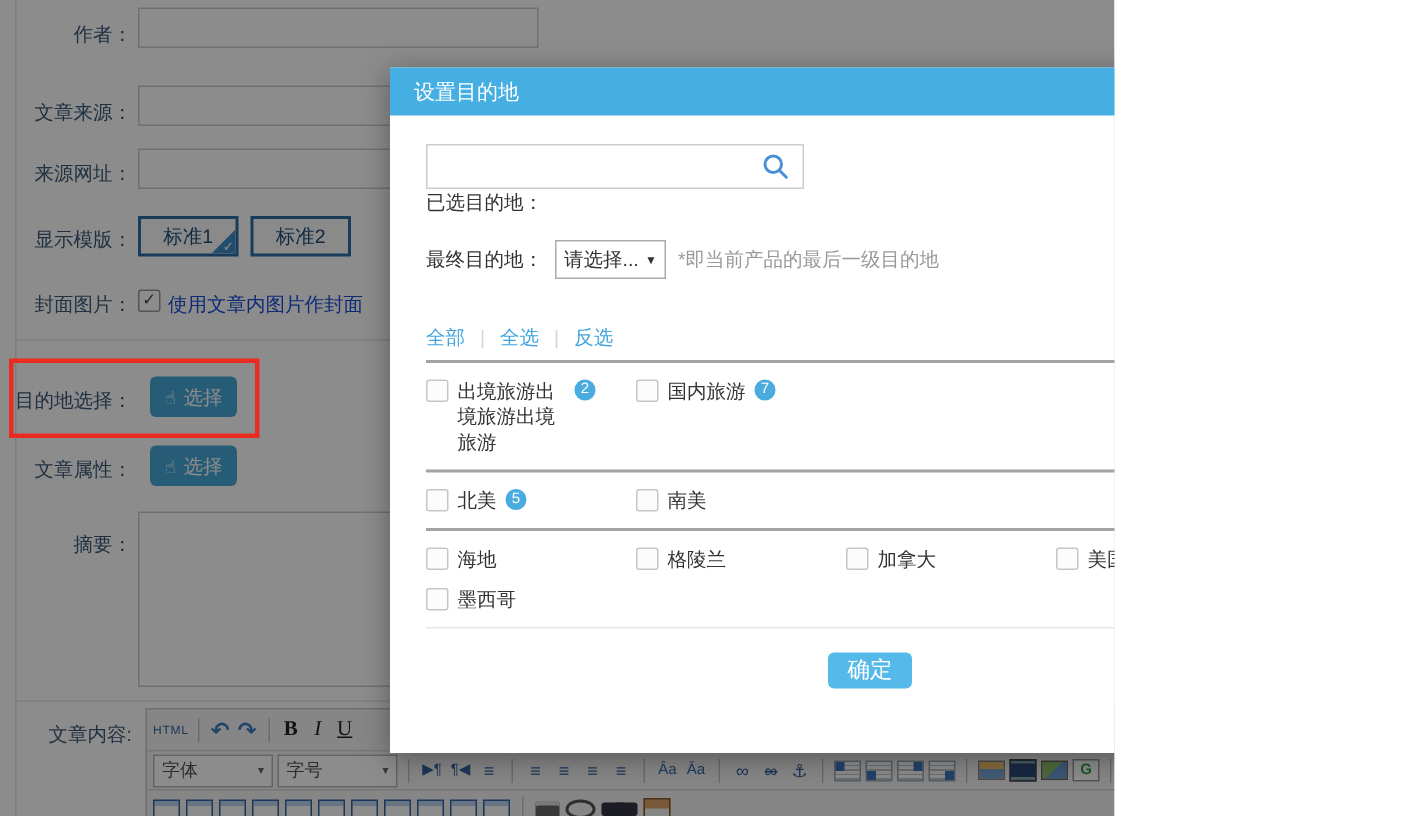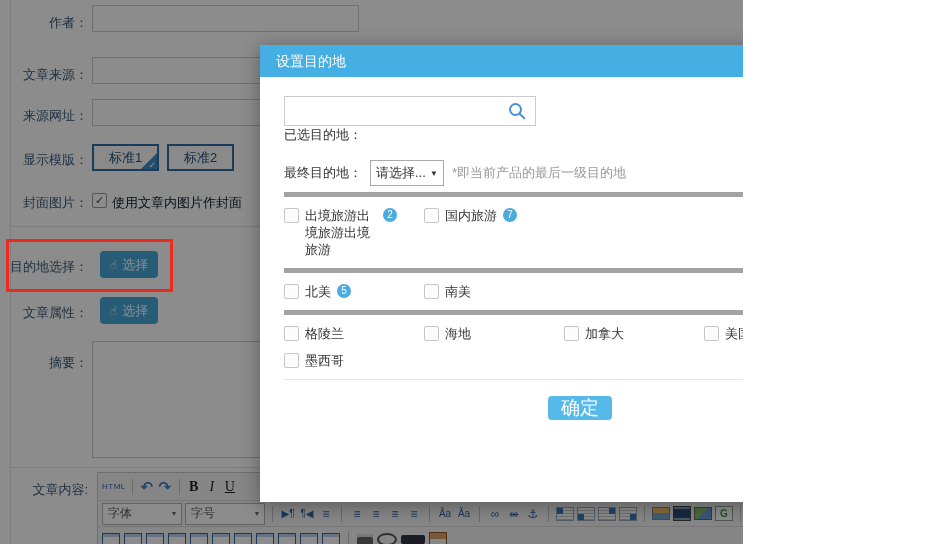--- a/index.html
+++ b/index.html
@@ -87,30 +87,30 @@
   .m-row-selected{height:18px;}
   .m-row-final{margin-top:16px;height:26px;display:flex;align-items:center;gap:8px;}
   .final-select{display:inline-flex;align-items:center;justify-content:space-between;width:62px;height:24px;
                 border:1px solid #aaa;background:#fff;padding:0 5px;font-size:13px;color:#333;}
   .f-caret{font-size:8px;color:#333;}
   .note{color:#999;}
   .m-links{margin-top:30px;height:18px;color:#3fa4dc;}
   .m-link{cursor:pointer;}
   .lsep{color:#d5d5d5;margin:0 10px;}
   .dest-groups{margin-top:6px;border-bottom:1px solid #e6e6e6;}
-  .dest-group{border-top:5px solid #a3a3a3;padding:10px 0;display:flex;flex-wrap:wrap;row-gap:10px;}
+  .dest-group{border-top:2px solid #a3a3a3;padding:10px 0;display:flex;flex-wrap:wrap;row-gap:10px;}
   .dest-item{display:flex;align-items:flex-start;gap:6px;width:140px;box-sizing:border-box;}
   .cbx13{width:13px;height:13px;border:1px solid #c6c6c6;background:#fcfcfc;border-radius:2px;flex:none;margin-top:1px;cursor:pointer;}
   .dest-label{line-height:17px;}
   .wrap .dest-label{width:72px;}
   .badge{width:14px;height:14px;border-radius:50%;background:#4aabdf;color:#fff;font-size:10px;line-height:14px;
          text-align:center;flex:none;margin-top:1px;}
   .m-foot{text-align:center;margin-top:16px;}
   .confirm-btn{display:inline-block;min-width:30px;height:24px;line-height:24px;background:#55b9e9;color:#fff;
-               border-radius:4px;font-size:19px;padding:0 13px;cursor:pointer;}
+               border-radius:4px;font-size:15px;padding:0 13px;cursor:pointer;}
 </style>
 </head>
 <body>
 
 <div class="stage">
 
   <div class="vline"></div>
   <div class="hline" style="top:226px"></div>
   <div class="hline" style="top:467px"></div>
 
@@ -126,21 +126,21 @@
     <span>标准1</span>
     <span class="tpl-corner"></span>
     <span class="tpl-check">✓</span>
   </div>
   <div class="tpl-btn" style="left:167px;top:144px">
     <span>标准2</span>
   </div>
 
   <div class="flabel" style="top:194px">封面图片：</div>
   <span class="cbx" style="position:absolute;left:92px;top:193px">✓</span>
-  <div style="position:absolute;left:112px;top:194px;color:#0f172a">使用文章内图片作封面</div>
+  <div style="position:absolute;left:112px;top:194px;color:#1d4ed8">使用文章内图片作封面</div>
 
   <div class="flabel" style="top:258px">目的地选择：</div>
   <div class="sel-btn" style="top:251px">
     <span class="hand">☝</span>
     <span>选择</span>
   </div>
 
   <div class="flabel" style="top:304px">文章属性：</div>
   <div class="sel-btn" style="top:297px">
     <span class="hand">☝</span>
@@ -258,20 +258,23 @@
       </div>
       <div class="m-row-selected">已选目的地：</div>
       <div class="m-row-final">
         <span>最终目的地：</span>
         <span class="final-select">
           <span>请选择...</span>
           <span class="f-caret">▼</span>
         </span>
         <span class="note">*即当前产品的最后一级目的地</span>
       </div>
+      <div class="m-links">
+        <span class="m-link">全部</span><span class="lsep">|</span><span class="m-link">全选</span><span class="lsep">|</span><span class="m-link">反选</span>
+      </div>
       <div class="dest-groups">
           <div class="dest-group">
             <div class="dest-item wrap">
               <span class="cbx13"></span>
               <span class="dest-label">出境旅游出境旅游出境旅游</span>
               <span class="badge">2</span>
             </div>
             <div class="dest-item">
               <span class="cbx13"></span>
               <span class="dest-label">国内旅游</span>
@@ -285,25 +288,25 @@
               <span class="badge">5</span>
             </div>
             <div class="dest-item">
               <span class="cbx13"></span>
               <span class="dest-label">南美</span>
             </div>
           </div>
           <div class="dest-group">
             <div class="dest-item">
               <span class="cbx13"></span>
+              <span class="dest-label">海地</span>
+            </div>
+            <div class="dest-item">
+              <span class="cbx13"></span>
               <span class="dest-label">格陵兰</span>
-            </div>
-            <div class="dest-item">
-              <span class="cbx13"></span>
-              <span class="dest-label">海地</span>
             </div>
             <div class="dest-item">
               <span class="cbx13"></span>
               <span class="dest-label">加拿大</span>
             </div>
             <div class="dest-item">
               <span class="cbx13"></span>
               <span class="dest-label">美国</span>
             </div>
             <div class="dest-item">

